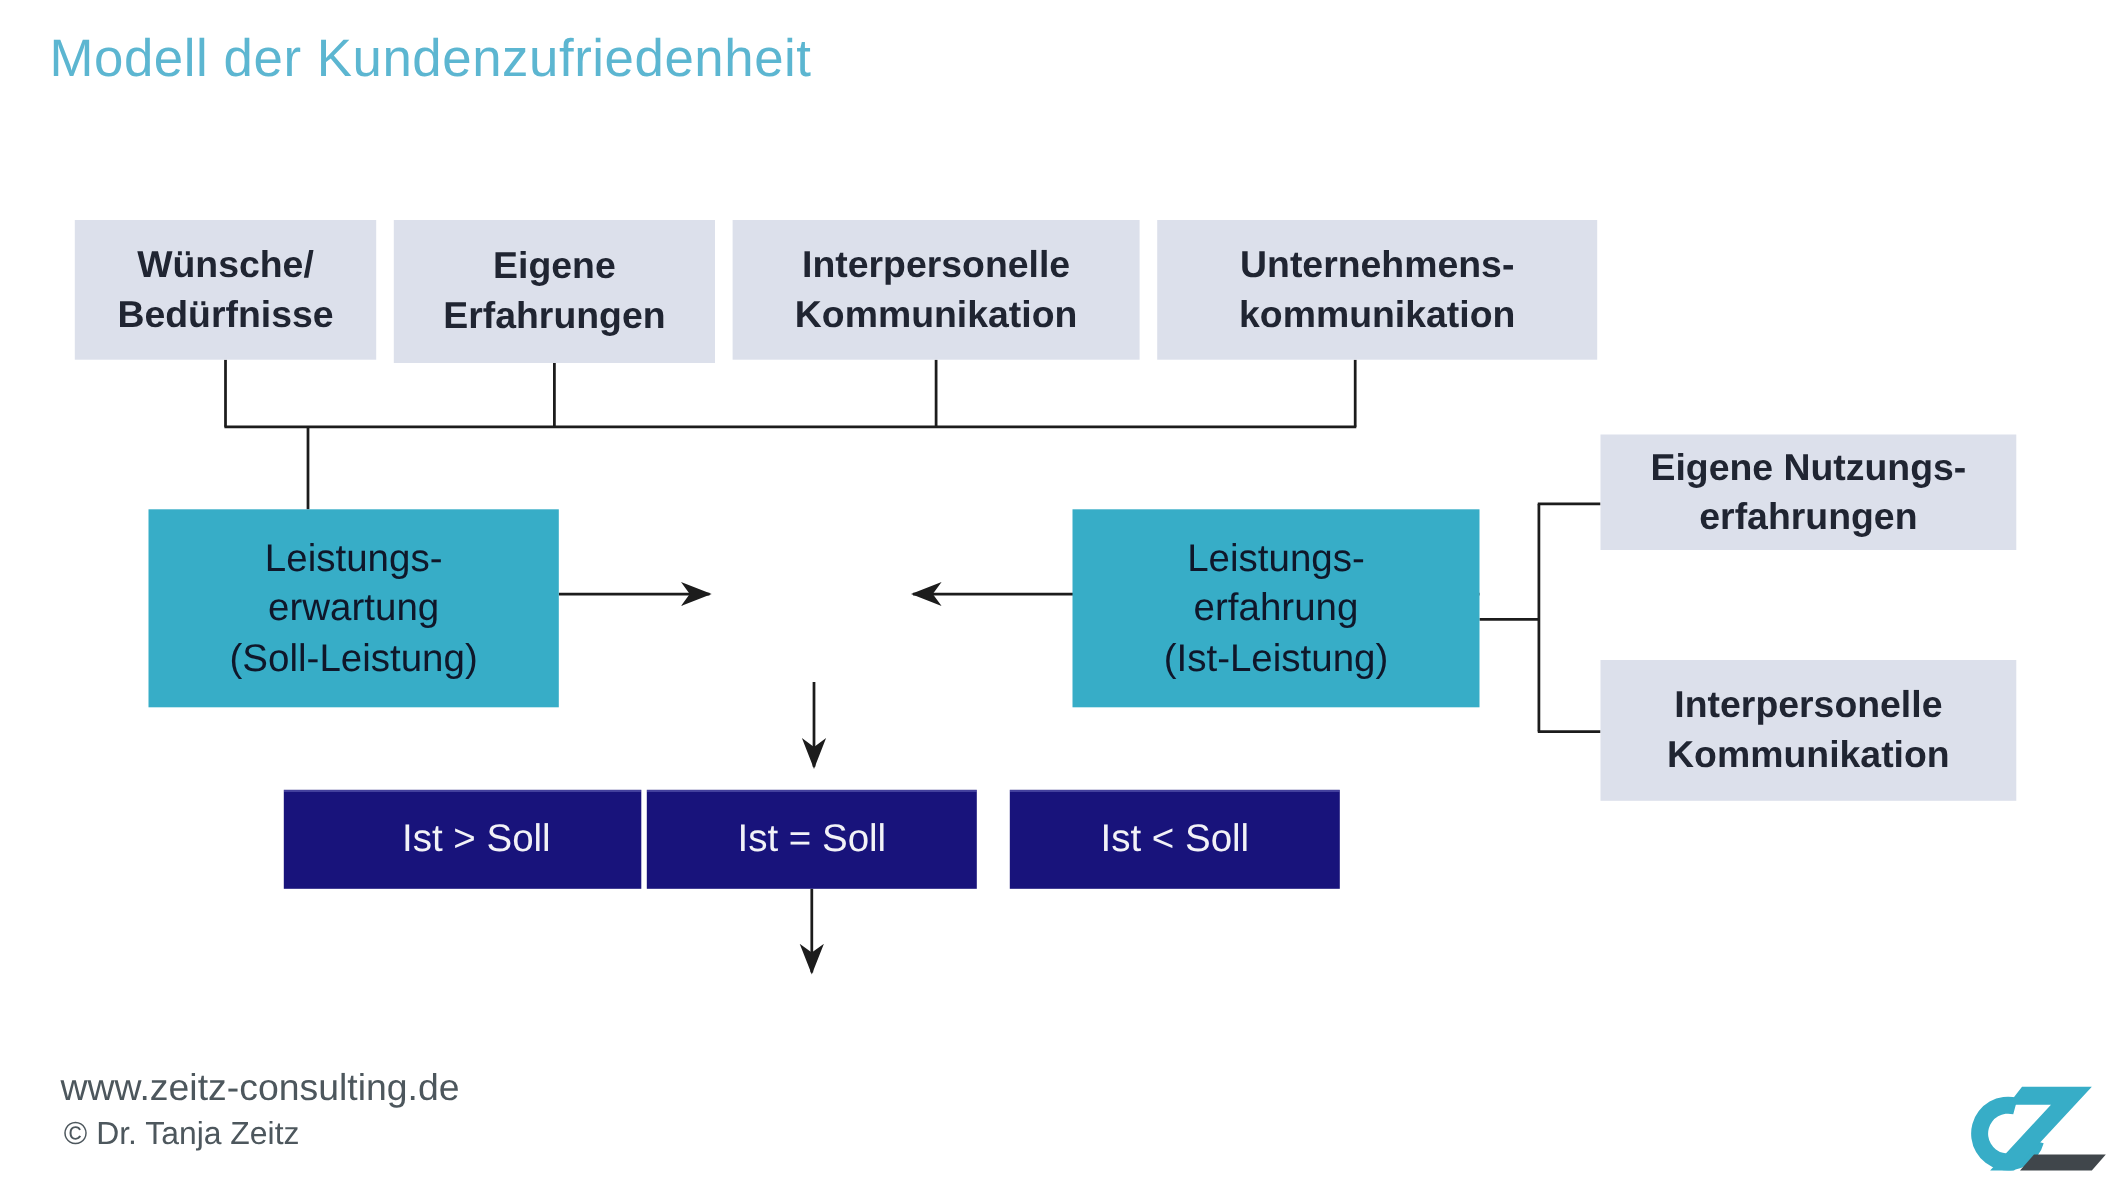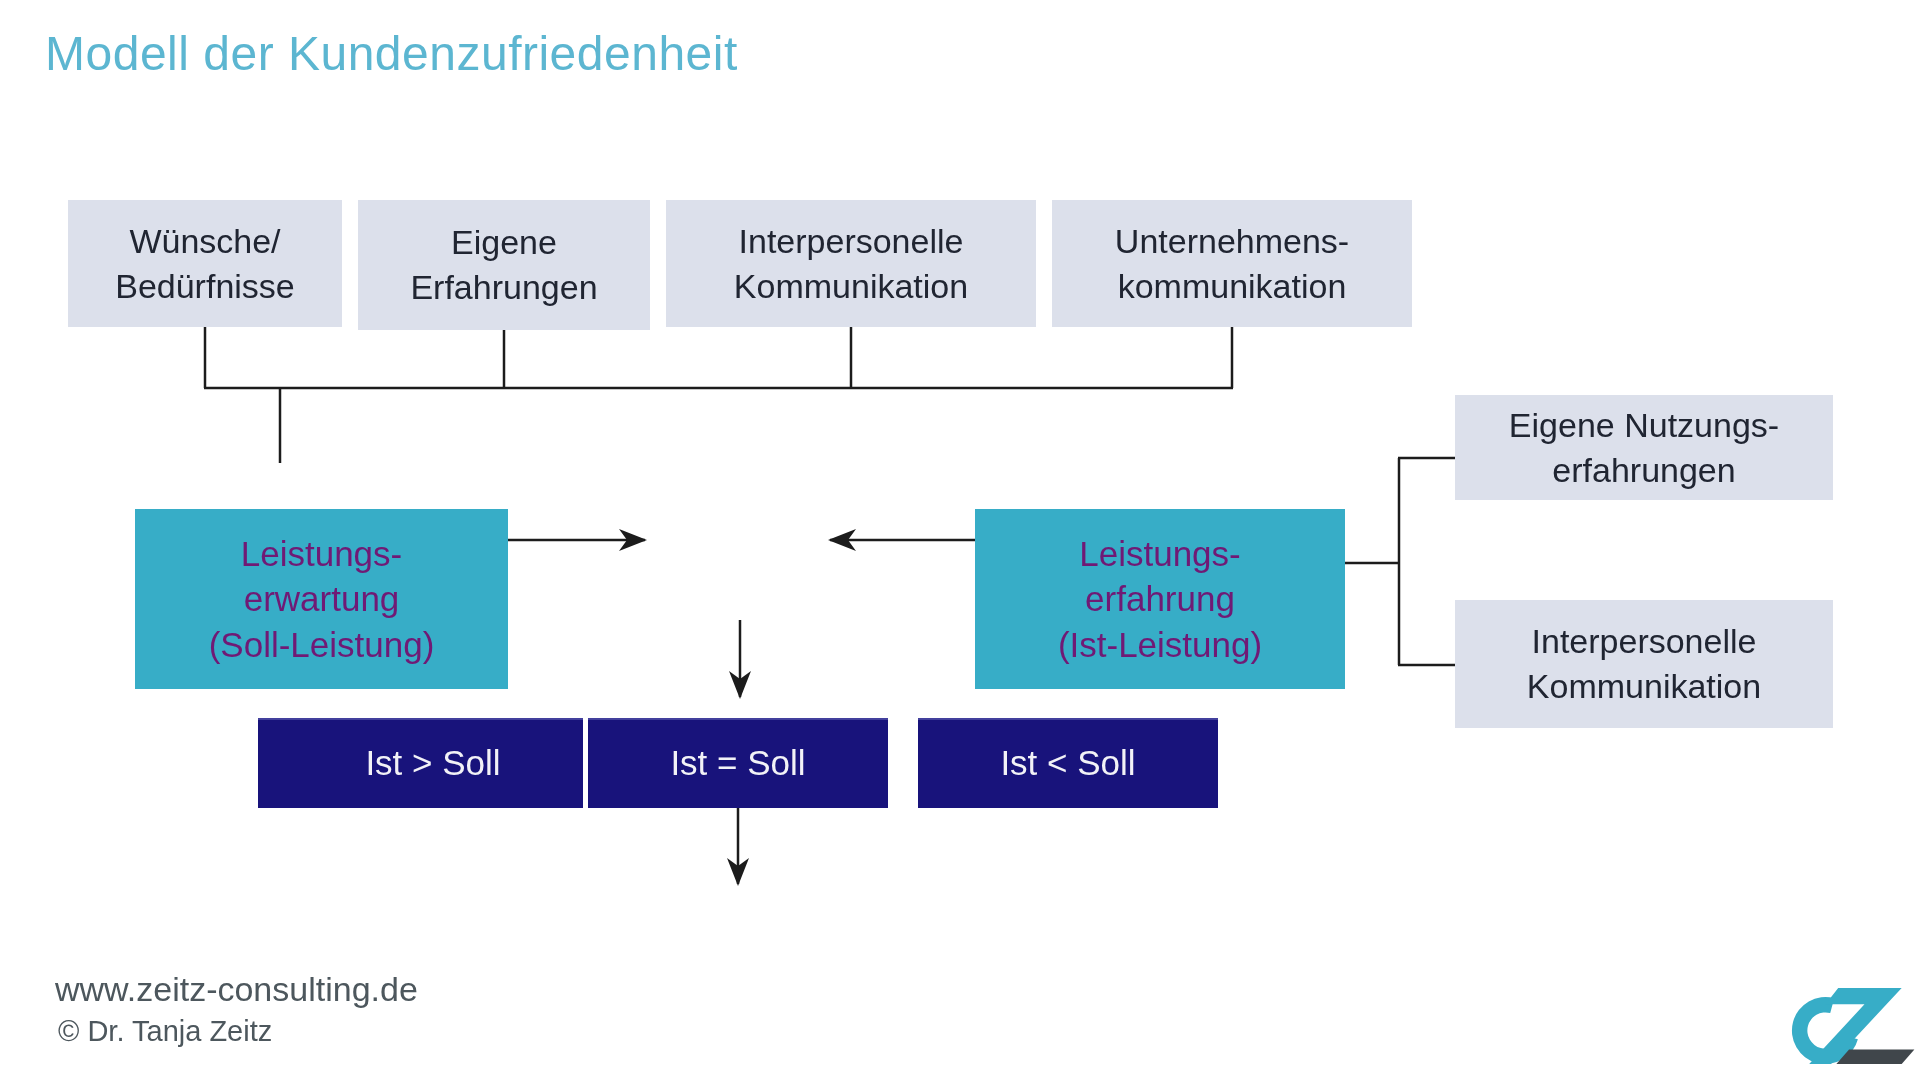--- a/index.html
+++ b/index.html
@@ -14,26 +14,26 @@
     color:var(--c-title_teal,#5cb6d1);
     font-stretch:condensed;
   }
   .box{
     position:absolute;display:flex;align-items:center;justify-content:center;
     text-align:center;white-space:pre-line;font-stretch:condensed;
   }
   .gray-box{
     background:var(--c-box_gray,#dce0eb);
     color:var(--c-text_dark,#202532);
-    font-size:34px;line-height:1.32;font-weight:400;
+    font-size:34px;line-height:1.32;font-weight:700;
   }
   .teal-box{
     background:var(--c-accent_teal,#37adc7);
-    color:#701a75;
-    font-size:35px;line-height:1.3;margin-top:46px;
+    color:#0f172a;
+    font-size:35px;line-height:1.3;
   }
   .navy-box{
     background:var(--c-navy,#18137b);
     color:#f2f2f7;
     font-size:35px;line-height:1.2;
     box-shadow:inset 0 2px 0 rgba(120,120,200,.45);
   }
   .center-label{
     position:absolute;display:flex;align-items:center;justify-content:center;
     text-align:center;white-space:pre-line;
@@ -101,21 +101,21 @@
       <line x1="738" y1="808" x2="738" y2="884" marker-end="url(#arrow)"></line>
     </g>
   </svg>
 
   <div class="box gray-box" style="left:68px;top:200px;width:274px;height:127px;">Wünsche/
 Bedürfnisse</div>
   <div class="box gray-box" style="left:358px;top:200px;width:292px;height:130px;">Eigene
 Erfahrungen</div>
   <div class="box gray-box" style="left:666px;top:200px;width:370px;height:127px;">Interpersonelle
 Kommunikation</div>
-  <div class="box gray-box" style="left:1052px;top:200px;width:360px;height:127px;">Unternehmens-
+  <div class="box gray-box" style="left:1052px;top:200px;width:400px;height:127px;">Unternehmens-
 kommunikation</div>
 
   <div class="box teal-box" style="left:135px;top:463px;width:373px;height:180px;">Leistungs-
 erwartung
 (Soll-Leistung)</div>
 
 
   <div class="box teal-box" style="left:975px;top:463px;width:370px;height:180px;">Leistungs-
 erfahrung
 (Ist-Leistung)</div>

